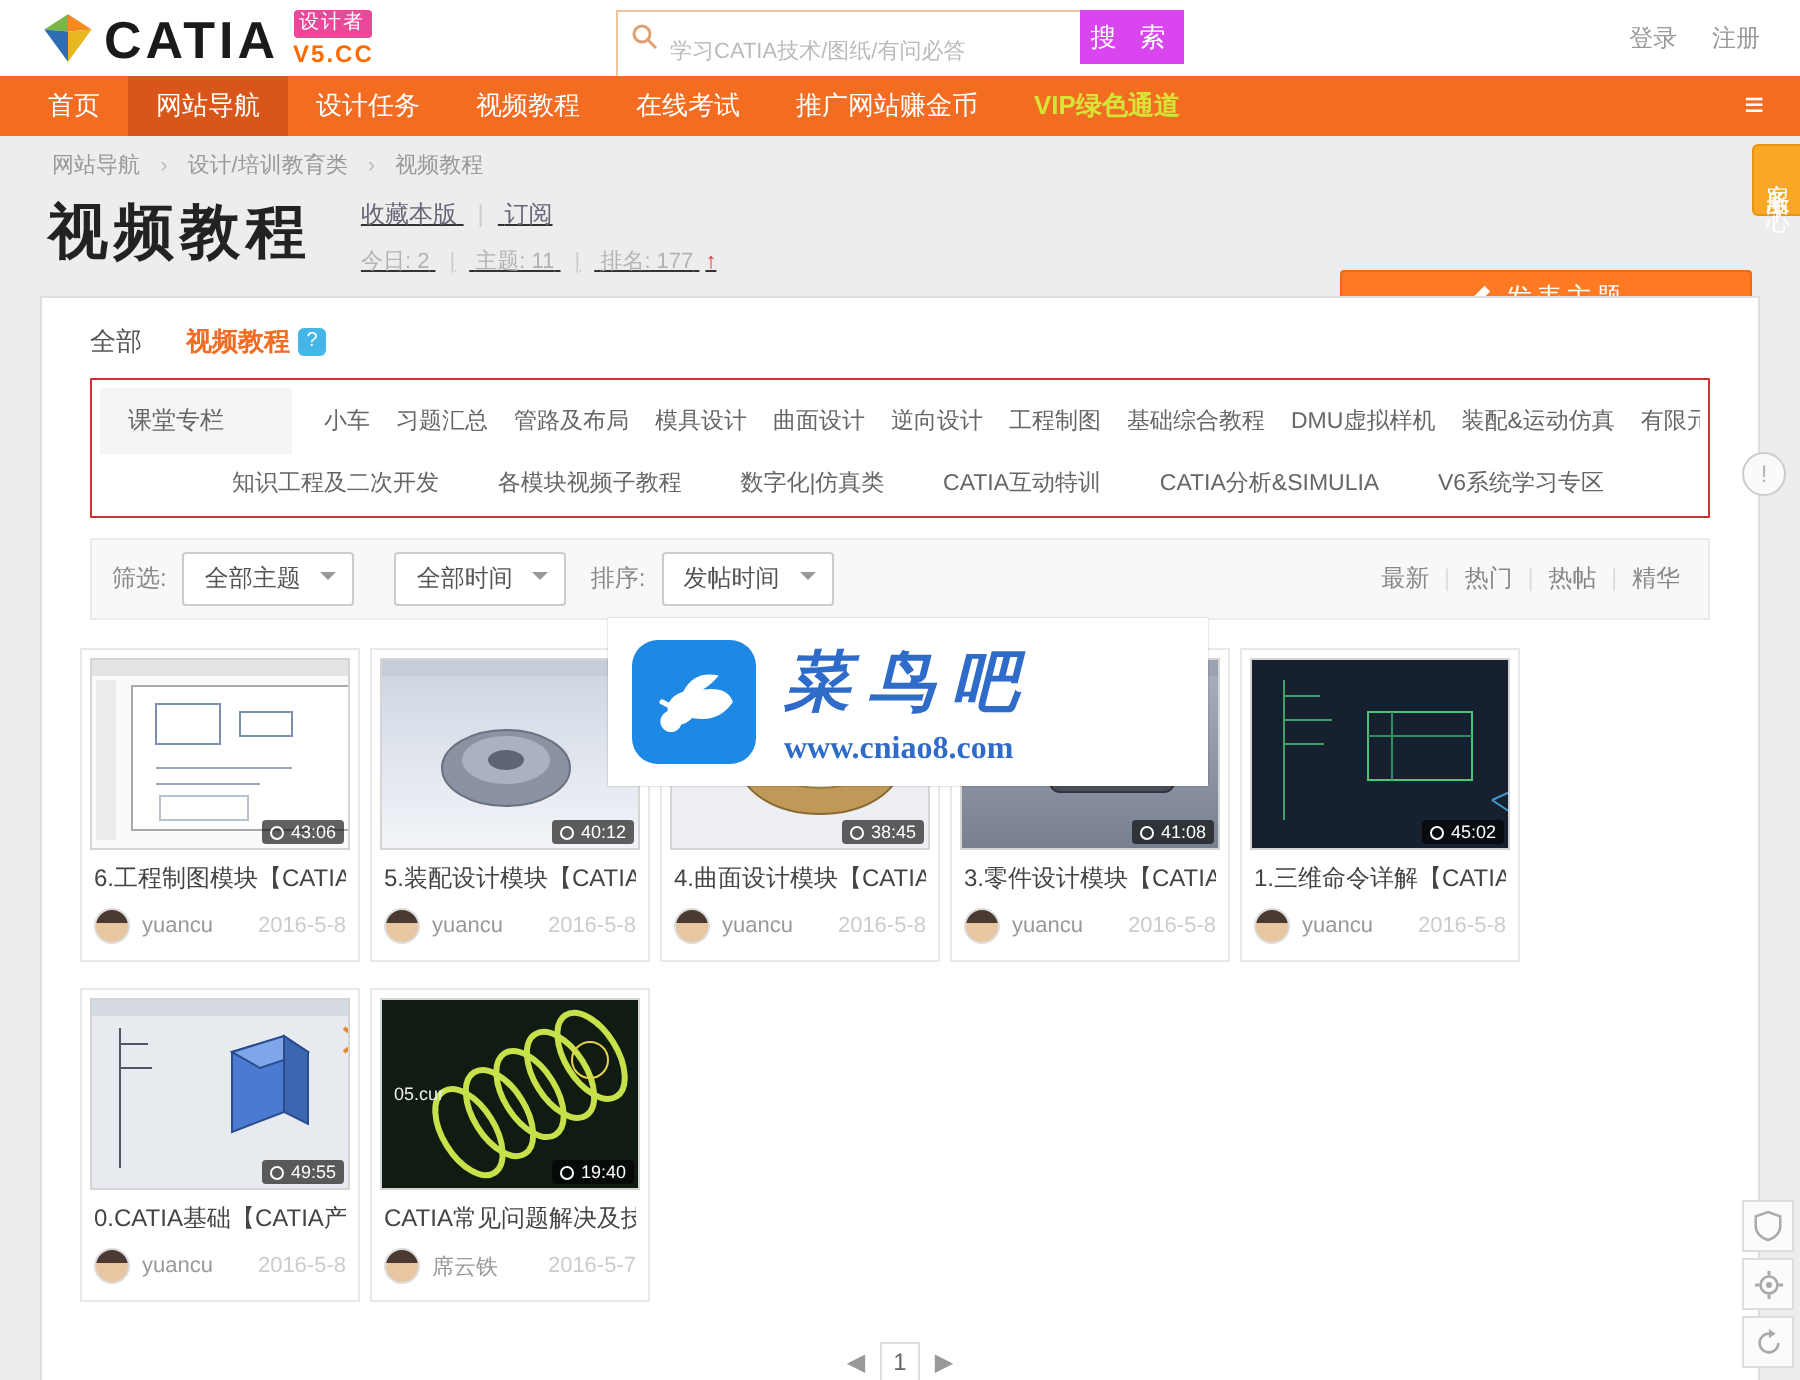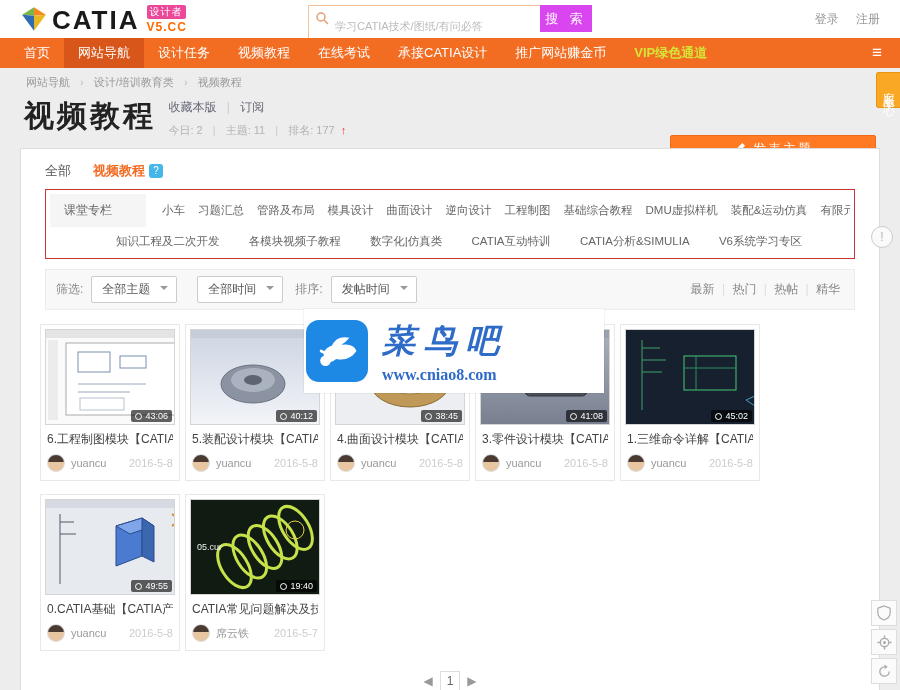--- a/index.html
+++ b/index.html
@@ -33,21 +33,21 @@
   .nav-menu-icon { margin-left:auto; color:#fff; font-size:17px; line-height:30px; padding:0 8px; cursor:pointer; }
 
   
   .breadcrumb { padding:7px 26px 4px; font-size:11px; color:#999; }
   .breadcrumb a { color:#999; }
   .crumb-sep { margin:0 7px; color:#bbb; }
 
   
   .title-bar { padding:2px 24px 10px; position:relative; }
   .page-title { display:inline-block; font-size:30px; font-weight:bold; color:#222; letter-spacing:3px; }
-  .title-meta { display:inline-block; vertical-align:top; margin-left:8px; padding-top:3px; }
+  .title-meta { display:inline-block; vertical-align:top; margin-left:20px; padding-top:3px;text-decoration:underline; }
   .meta-links { font-size:12px; color:#667; }
   .meta-links a { color:#667; }
   .meta-divider { color:#ccc; margin:0 7px; }
   .meta-stats { font-size:11px; color:#b3b3b3; margin-top:7px; }
   .stat-arrow { color:#e33; font-weight:bold; margin-left:3px; }
   .post-topic-btn { position:absolute; right:24px; top:5px; width:206px; height:27px; background:#ff7a22; border:1px solid #f06a12; border-radius:2px; color:#fff; font-size:13px; display:flex; align-items:center; justify-content:center; gap:7px; cursor:pointer; letter-spacing:2px;margin-top:36px; }
 
   
   .content-card { margin:0 20px; background:#fff; border:1px solid #ddd; position:relative; padding-bottom:24px; min-height:508px; }
   .type-tabs { padding:13px 24px 9px; font-size:13px; display:flex; align-items:center; gap:22px; }
@@ -78,21 +78,21 @@
   .dur { position:absolute; right:2px; bottom:2px; background:rgba(0,0,0,.62); color:#fff; font-size:9px; padding:1px 4px; border-radius:2px; display:flex; align-items:center; gap:3px; }
   .clock { width:7px; height:7px; border:1px solid #fff; border-radius:50%; display:inline-block; }
   .card-title { font-size:12px; color:#444; margin:6px 6px 2px; white-space:nowrap; overflow:hidden; }
   .card-meta { display:flex; align-items:center; margin:6px 6px 8px; font-size:11px; }
   .avatar { width:18px; height:18px; border-radius:50%; flex:none; background:linear-gradient(180deg,#4a3a32 0 42%,#e8c6a2 42%); border:1px solid #ddd; }
   .author { color:#999; margin-left:6px; }
   .post-date { margin-left:auto; color:#ccc; }
   .thumb-caption { position:absolute; left:6px; top:42px; color:#eee; font-size:9px; }
 
   
-  .watermark { position:absolute; left:283px; top:160px; width:300px; height:84px; background:#fff; box-shadow:0 0 1px rgba(0,0,0,.25); display:flex; align-items:center; padding:0 2px; z-index:6; }
+  .watermark { position:absolute; left:283px; top:160px; width:300px; height:84px; background:#fff; box-shadow:0 0 1px rgba(0,0,0,.25); display:flex; align-items:center; padding:0 12px; z-index:6; }
   .wm-icon { width:62px; height:62px; background:#1e88e5; border-radius:13px; flex:none; display:flex; align-items:center; justify-content:center; }
   .wm-text { margin-left:14px; }
   .wm-name { font-size:33px; font-weight:bold; font-style:italic; color:#2f6bc9; letter-spacing:9px; font-family:"Liberation Serif", serif; }
   .wm-url { font-size:16px; font-weight:bold; color:#2f6bc9; margin-top:2px; font-family:"Liberation Serif", serif; }
 
   
   .pager { text-align:center; margin-top:20px; font-size:12px; color:#888; }
   .pager .pg-prev,.pager .pg-next { color:#999; margin:0 4px; }
   .pg-num { display:inline-block; min-width:20px; height:20px; line-height:18px; border:1px solid #ddd; color:#666; background:#fff; }
 
@@ -134,21 +134,20 @@
     <a>注册</a>
   </div>
 </div>
 
 <div class="main-nav">
   <a class="nav-item">首页</a>
   <a class="nav-item active">网站导航</a>
   <a class="nav-item">设计任务</a>
   <a class="nav-item">视频教程</a>
   <a class="nav-item">在线考试</a>
-  <a class="nav-item">承接CATIA设计</a>
   <a class="nav-item">推广网站赚金币</a>
   <a class="nav-item vip">VIP绿色通道</a>
   <span class="nav-menu-icon">≡</span>
 </div>
 
 <div class="breadcrumb">
   <a>网站导航</a>
   <span class="crumb-sep">›</span>
   <a>设计/培训教育类</a>
   <span class="crumb-sep">›</span>

